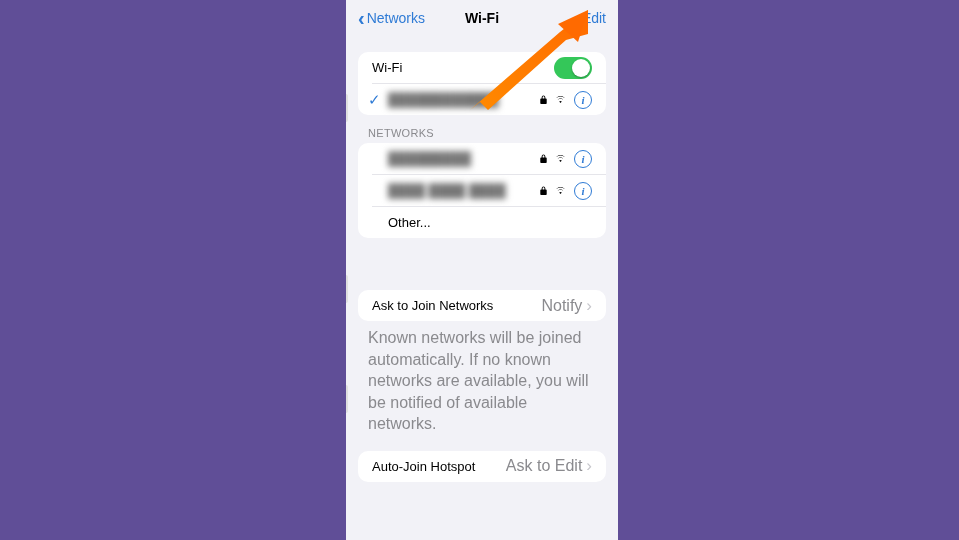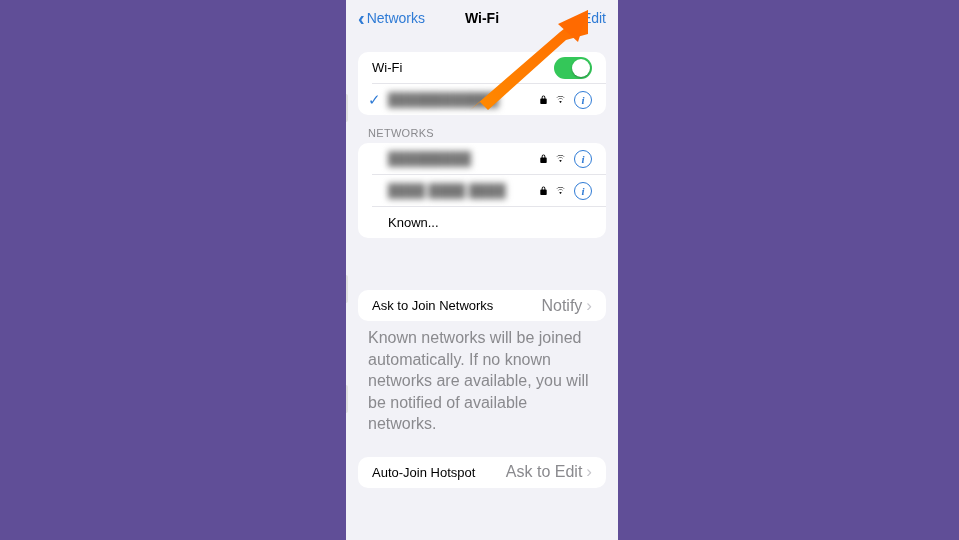--- a/index.html
+++ b/index.html
@@ -215,35 +215,35 @@
             <path fill="#000" d="M3 5V3.5a2 2 0 0 1 4 0V5h.7c.4 0 .8.3.8.8v4.4c0 .4-.4.8-.8.8H2.3c-.4 0-.8-.4-.8-.8V5.8c0-.5.4-.8.8-.8H3zm1 0h2V3.5a1 1 0 0 0-2 0V5z"></path>
           </svg>
         <svg class="wifi" viewBox="0 0 14 10">
             <path fill="#000" d="M7 9.5 L5.3 7.7 a2.5 2.5 0 0 1 3.4 0 z M3.3 5.7 l1.1-1.2 a4.2 4.2 0 0 1 5.2 0 l1.1 1.2 a5.8 5.8 0 0 0-7.4 0z M1.2 3.5 l1.1-1.2 a8 8 0 0 1 9.4 0 l1.1 1.2 a9.6 9.6 0 0 0-11.6 0z"></path>
           </svg>
         <div class="info">i</div>
       </div>
     </div>
     <div class="row divL" style="margin-left:14px;padding-left:0">
       <span style="width:12px;margin-left:-4px;margin-right:8px"></span>
-      <span>Known...</span>
+      <span>Other...</span>
     </div>
   </div>
 
   <div class="group" style="margin-top:52px">
     <div class="row">
       <span>Ask to Join Networks</span>
       <span class="spacer"></span>
       <span class="value-text">Notify</span>
       <span class="chevron-r" style="font-size:17px">›</span>
     </div>
   </div>
   <div class="footer-text">Known networks will be joined automatically. If no known networks are available, you will be notified of available networks.</div>
 
-  <div class="group" style="margin-top:22px">
+  <div class="group" style="margin-top:16px">
     <div class="row">
       <span>Auto-Join Hotspot</span>
       <span class="spacer"></span>
       <span class="value-text">Ask to Edit</span>
       <span class="chevron-r" style="font-size:17px">›</span>
     </div>
   </div>
 </div>
 
 <svg class="arrow" width="170" height="110">

